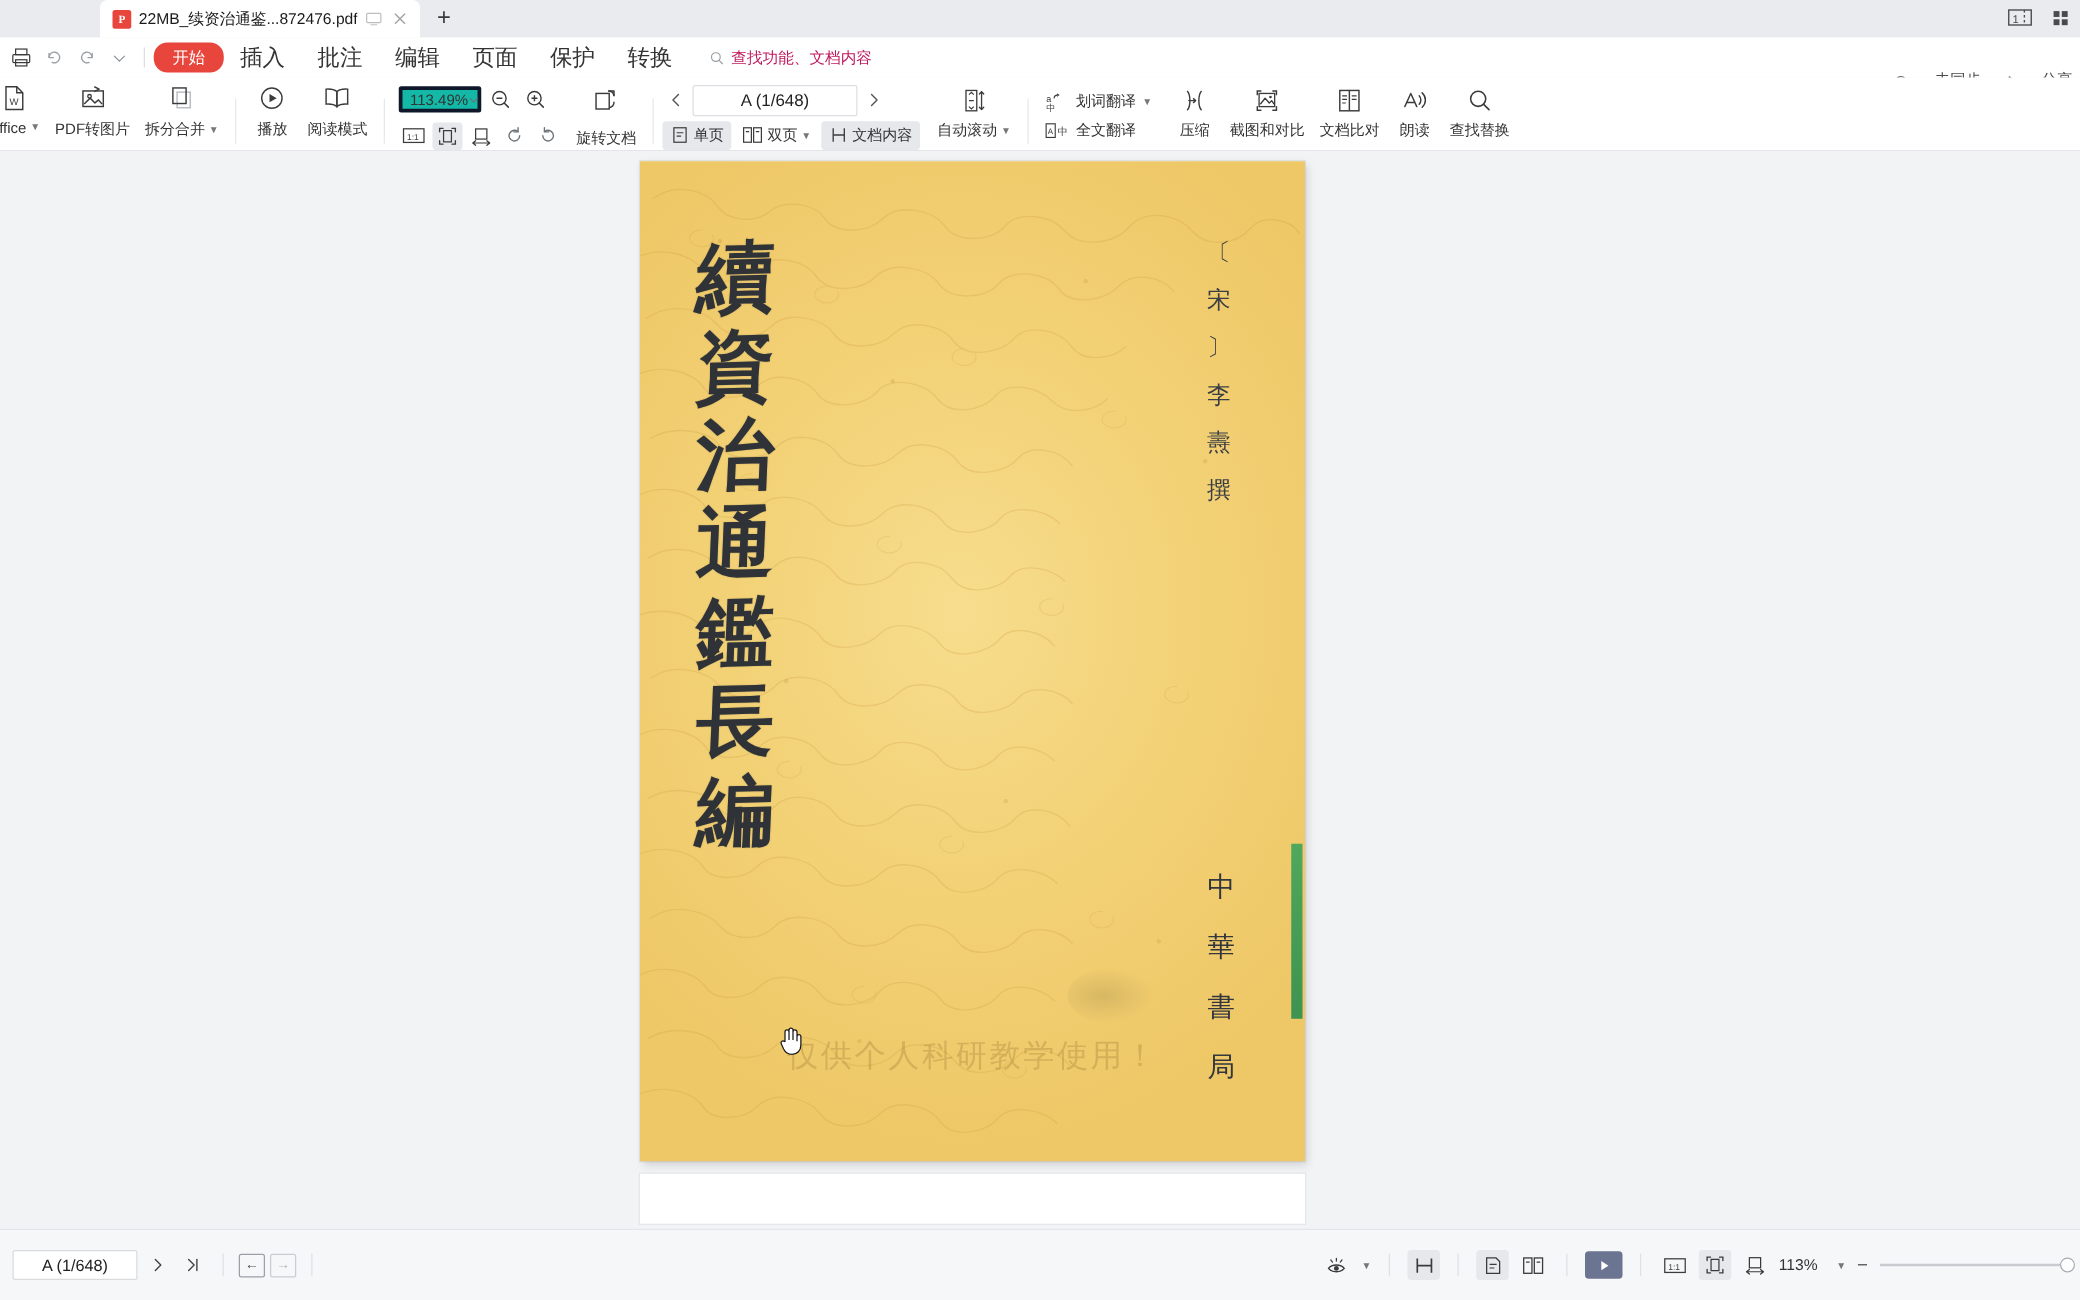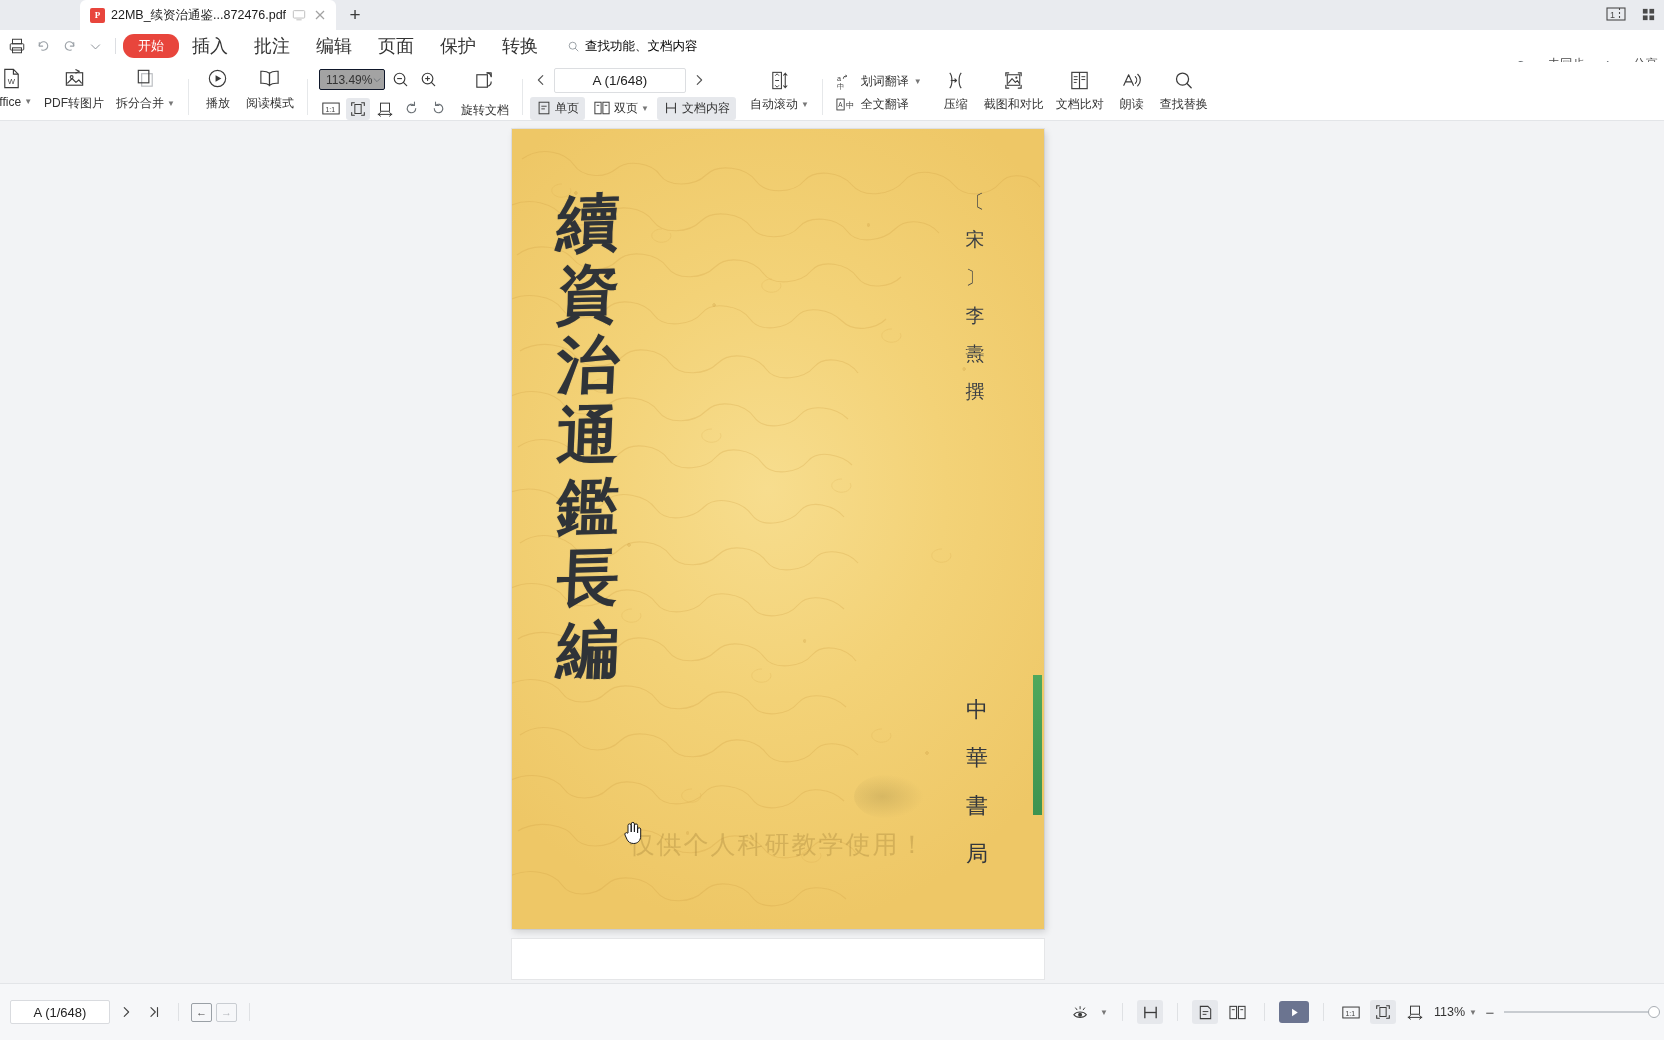--- a/index.html
+++ b/index.html
@@ -59,21 +59,21 @@
   .mb-item {
     font-size:18px; color:#333; padding:4px 13px; cursor:pointer; white-space:nowrap;
   }
   .mb-item.active {
     background:#e8453c; color:#fff; border-radius:11px; font-size:13px;
     padding:3px 15px;
     text-align:center;
   }
   .searchbox {
     margin-left:16px; display:flex; align-items:center; gap:5px;
-    font-size:12.5px; color:#000000; cursor:text;
+    font-size:12.5px; color:#be185d; cursor:text;
   }
   .mb-right {
     position:absolute; right:6px; top:0; height:32px;
     display:flex; align-items:center; gap:14px;
     font-size:12.5px; color:#4a4a4a;
   }
   .mb-right .chip { display:flex; align-items:flex-end; gap:18px; cursor:pointer;margin-top:36px; }
 
   
   .ribbon {
@@ -87,21 +87,21 @@
     display:flex; flex-direction:column; align-items:center; justify-content:flex-start;
     min-width:44px; padding:4px 6px 0 6px; cursor:pointer; height:56px;
   }
   .rb-btn .ic { height:26px; display:flex; align-items:center; justify-content:center; }
   .rb-btn .lb { font-size:12px; color:#333; margin-top:3px; white-space:nowrap; display:flex;align-items:center;gap:3px;}
   .caret { font-size:8px; color:#777; }
 
   
   .zoomrow { display:flex; align-items:center; gap:4px; padding-top:6px;}
   .zoomsel {
-    width:66px; height:21px; background:#a3a3a3; border:1px solid #0f172a; border-radius:2px;
+    width:66px; height:21px; background:#14b8a6; border:3px solid #0f172a; border-radius:2px;
     font-size:12px; color:#333; display:flex; align-items:center; justify-content:space-between;
     padding:0 4px 0 6px; cursor:pointer;
   }
   .zrow2 { display:flex; align-items:center; gap:3px; margin-top:5px; }
   .sqbtn {
     width:24px; height:22px; display:flex; align-items:center; justify-content:center;
     border-radius:3px; cursor:pointer;
   }
   .sqbtn.sel { background:#e6e8ec; }
   .circbtn { width:24px;height:24px;display:flex;align-items:center;justify-content:center;cursor:pointer;}
@@ -215,21 +215,21 @@
     display:flex;align-items:center;justify-content:center;font-size:11px;color:#444;cursor:pointer;
   }
   .sb-boxbtn.dim { border-color:#c9cdd2; color:#b2b6bb; }
   .sb-right { margin-left:auto; display:flex; align-items:center; gap:6px; }
   .sb-tool { width:26px;height:24px;display:flex;align-items:center;justify-content:center;border-radius:3px;cursor:pointer;}
   .sb-tool.sel { background:#e6e8ec; }
   .sb-play {
     width:30px;height:22px;background:#6b7490;border-radius:3px;
     display:flex;align-items:center;justify-content:center;cursor:pointer;
   }
-  .sb-zoomtxt { font-size:12.5px; color:#333; display:flex;align-items:center;gap:4px; cursor:pointer;}
+  .sb-zoomtxt { font-size:12.5px; color:#333; display:flex;align-items:center;gap:15px; cursor:pointer;}
   .slider { display:flex; align-items:center; gap:7px; }
   .sl-minus, .sl-plus { font-size:15px; color:#555; cursor:pointer; width:14px; text-align:center;}
   .sl-track { width:150px; height:2px; background:#c8ccd1; position:relative; }
   .sl-knob { position:absolute; right:-6px; top:-5px; width:12px;height:12px;border-radius:50%;background:#fff;border:1px solid #a8adb3; }
   svg { display:block; }
 </style>
 </head>
 <body>
 
 <div class="app">

